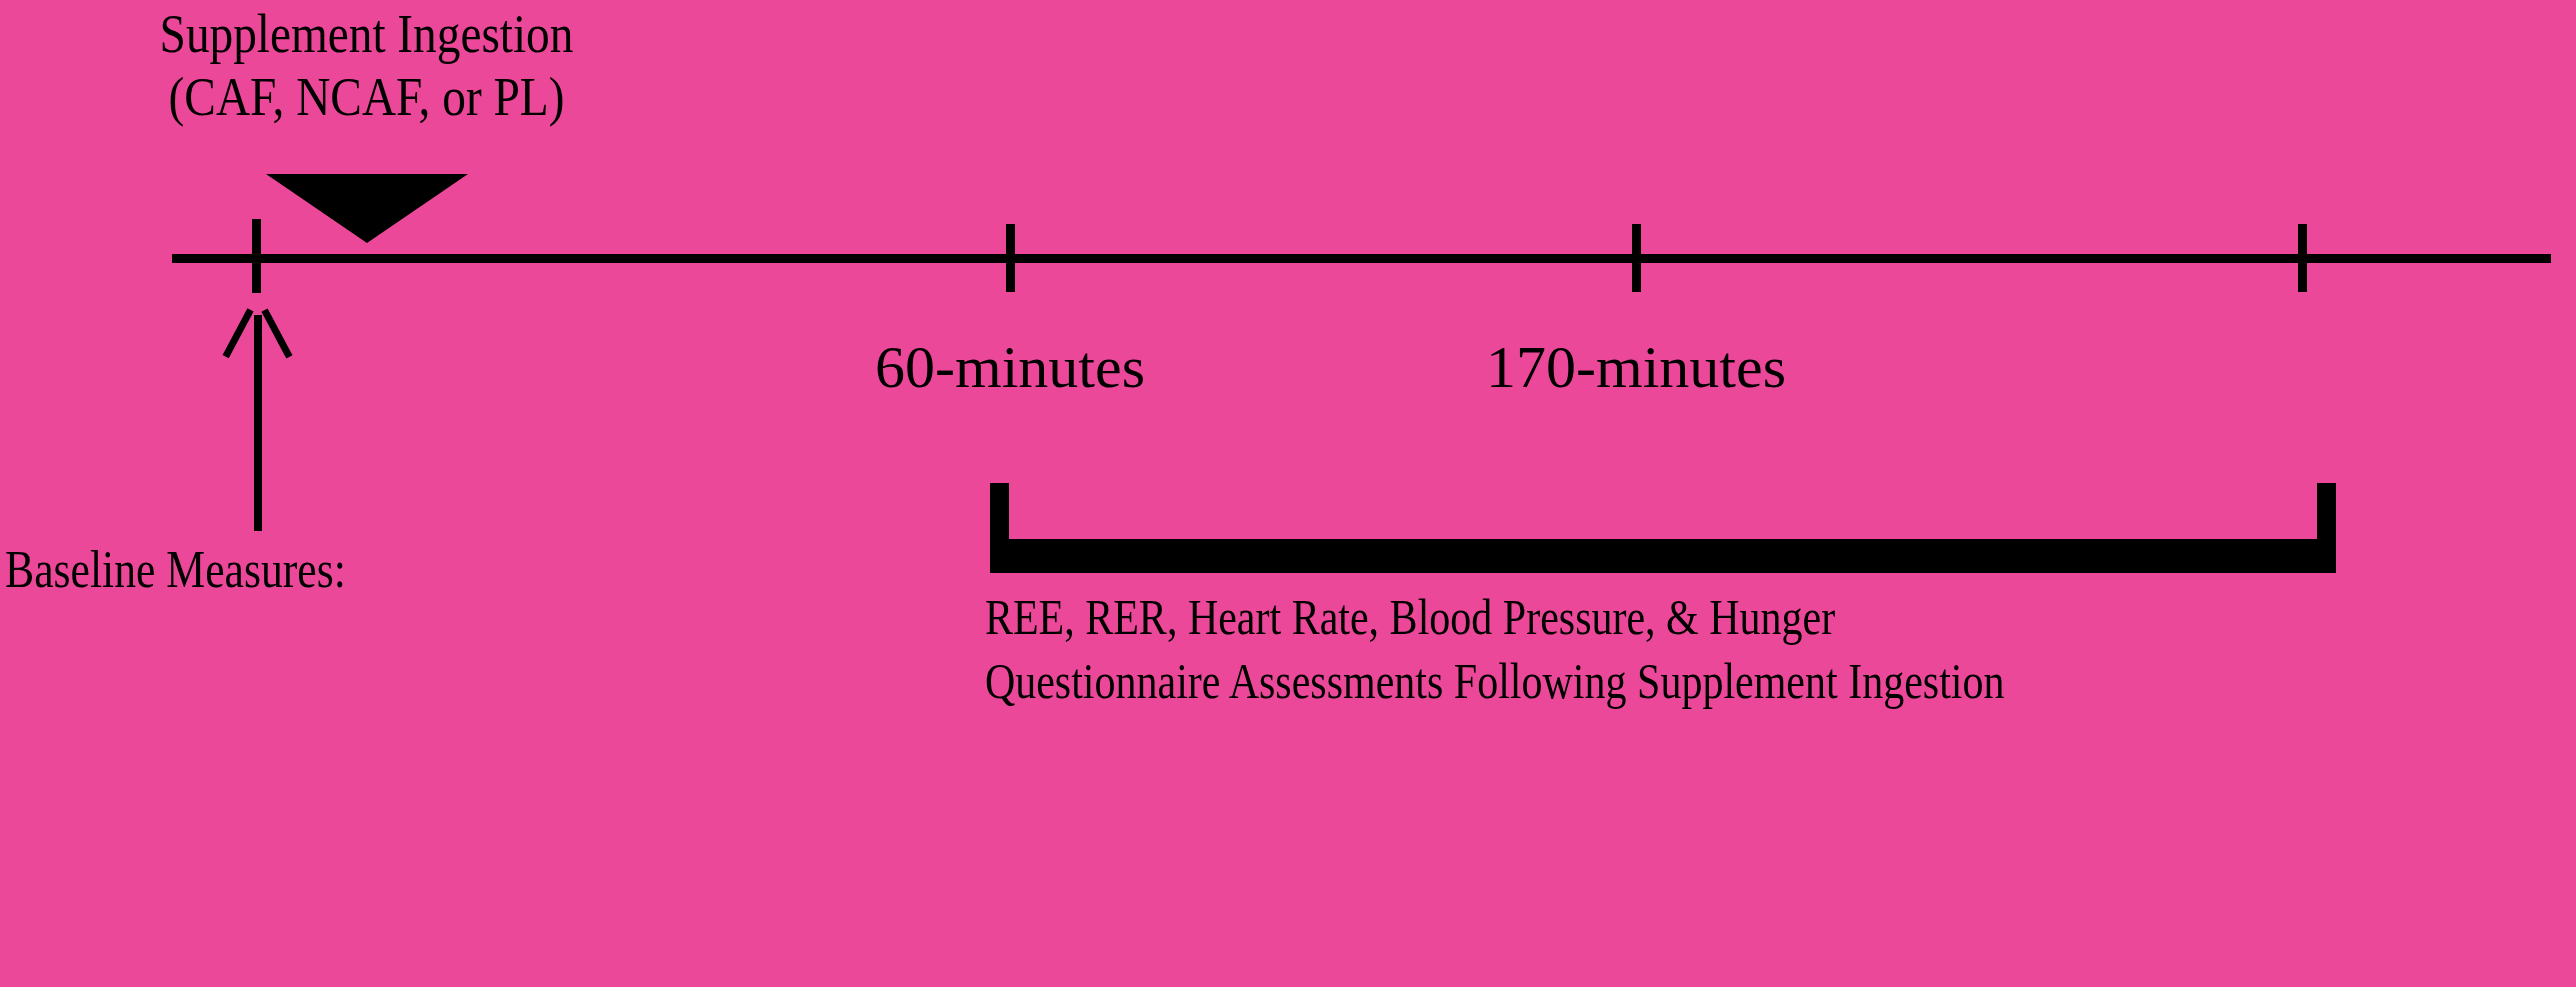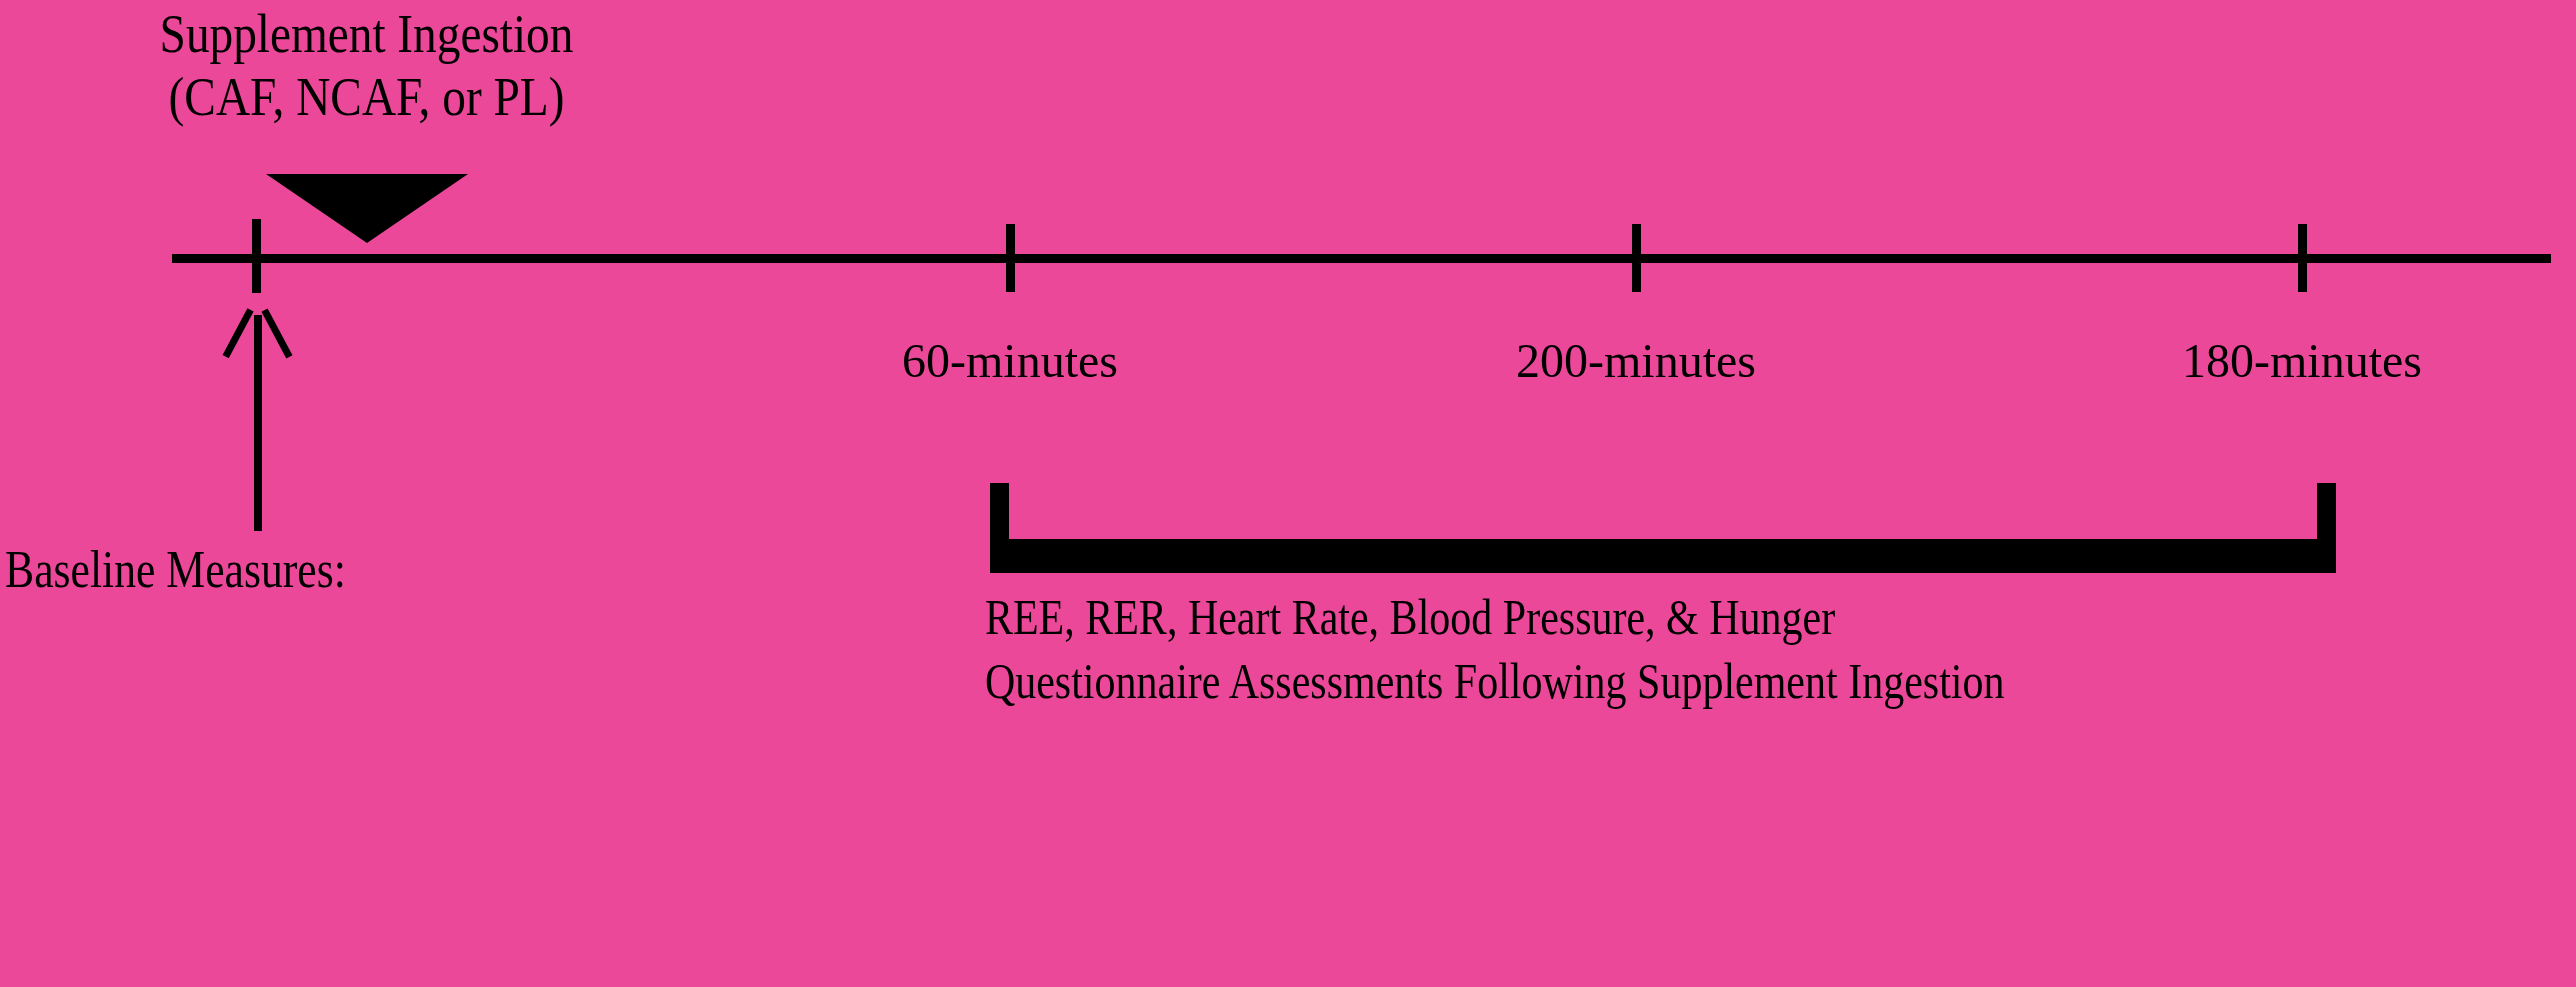--- a/index.html
+++ b/index.html
@@ -116,21 +116,21 @@
   #baseline-arrow .head-r {
     left: 27px;
     transform: rotate(-28deg);
     transform-origin: 50% 0%;
   }
 
   
   .tick-label {
     position: absolute;
     top: 336px;
-    font-size: 48px;
+    font-size: 60px;
     text-align: center;
     white-space: nowrap;
   }
   #label-60  { left: 1010px; transform: translateX(-50%); }
   #label-120 { left: 1636px; transform: translateX(-50%); }
   #label-180 { left: 2302px; transform: translateX(-50%); }
 
   
   #baseline-block {
     position: absolute;
@@ -223,22 +223,21 @@
   <div class="tick" id="tick-120"></div>
   <div class="tick" id="tick-180"></div>
 
   <div id="baseline-arrow">
     <div class="shaft"></div>
     <div class="head-l"></div>
     <div class="head-r"></div>
   </div>
 
   <div class="txt tick-label" id="label-60">60-minutes</div>
-  <div class="txt tick-label" id="label-120">200-minutes</div>
-  <div class="txt tick-label" id="label-180">180-minutes</div>
+  <div class="txt tick-label" id="label-120">170-minutes</div>
 
   <div id="baseline-block">
     <span id="baseline-heading">Baseline Measures:</span>
   </div>
 
   <div id="assessment-bracket">
     <div class="arm arm-left"></div>
     <div class="arm arm-right"></div>
     <div class="bar"></div>
   </div>

